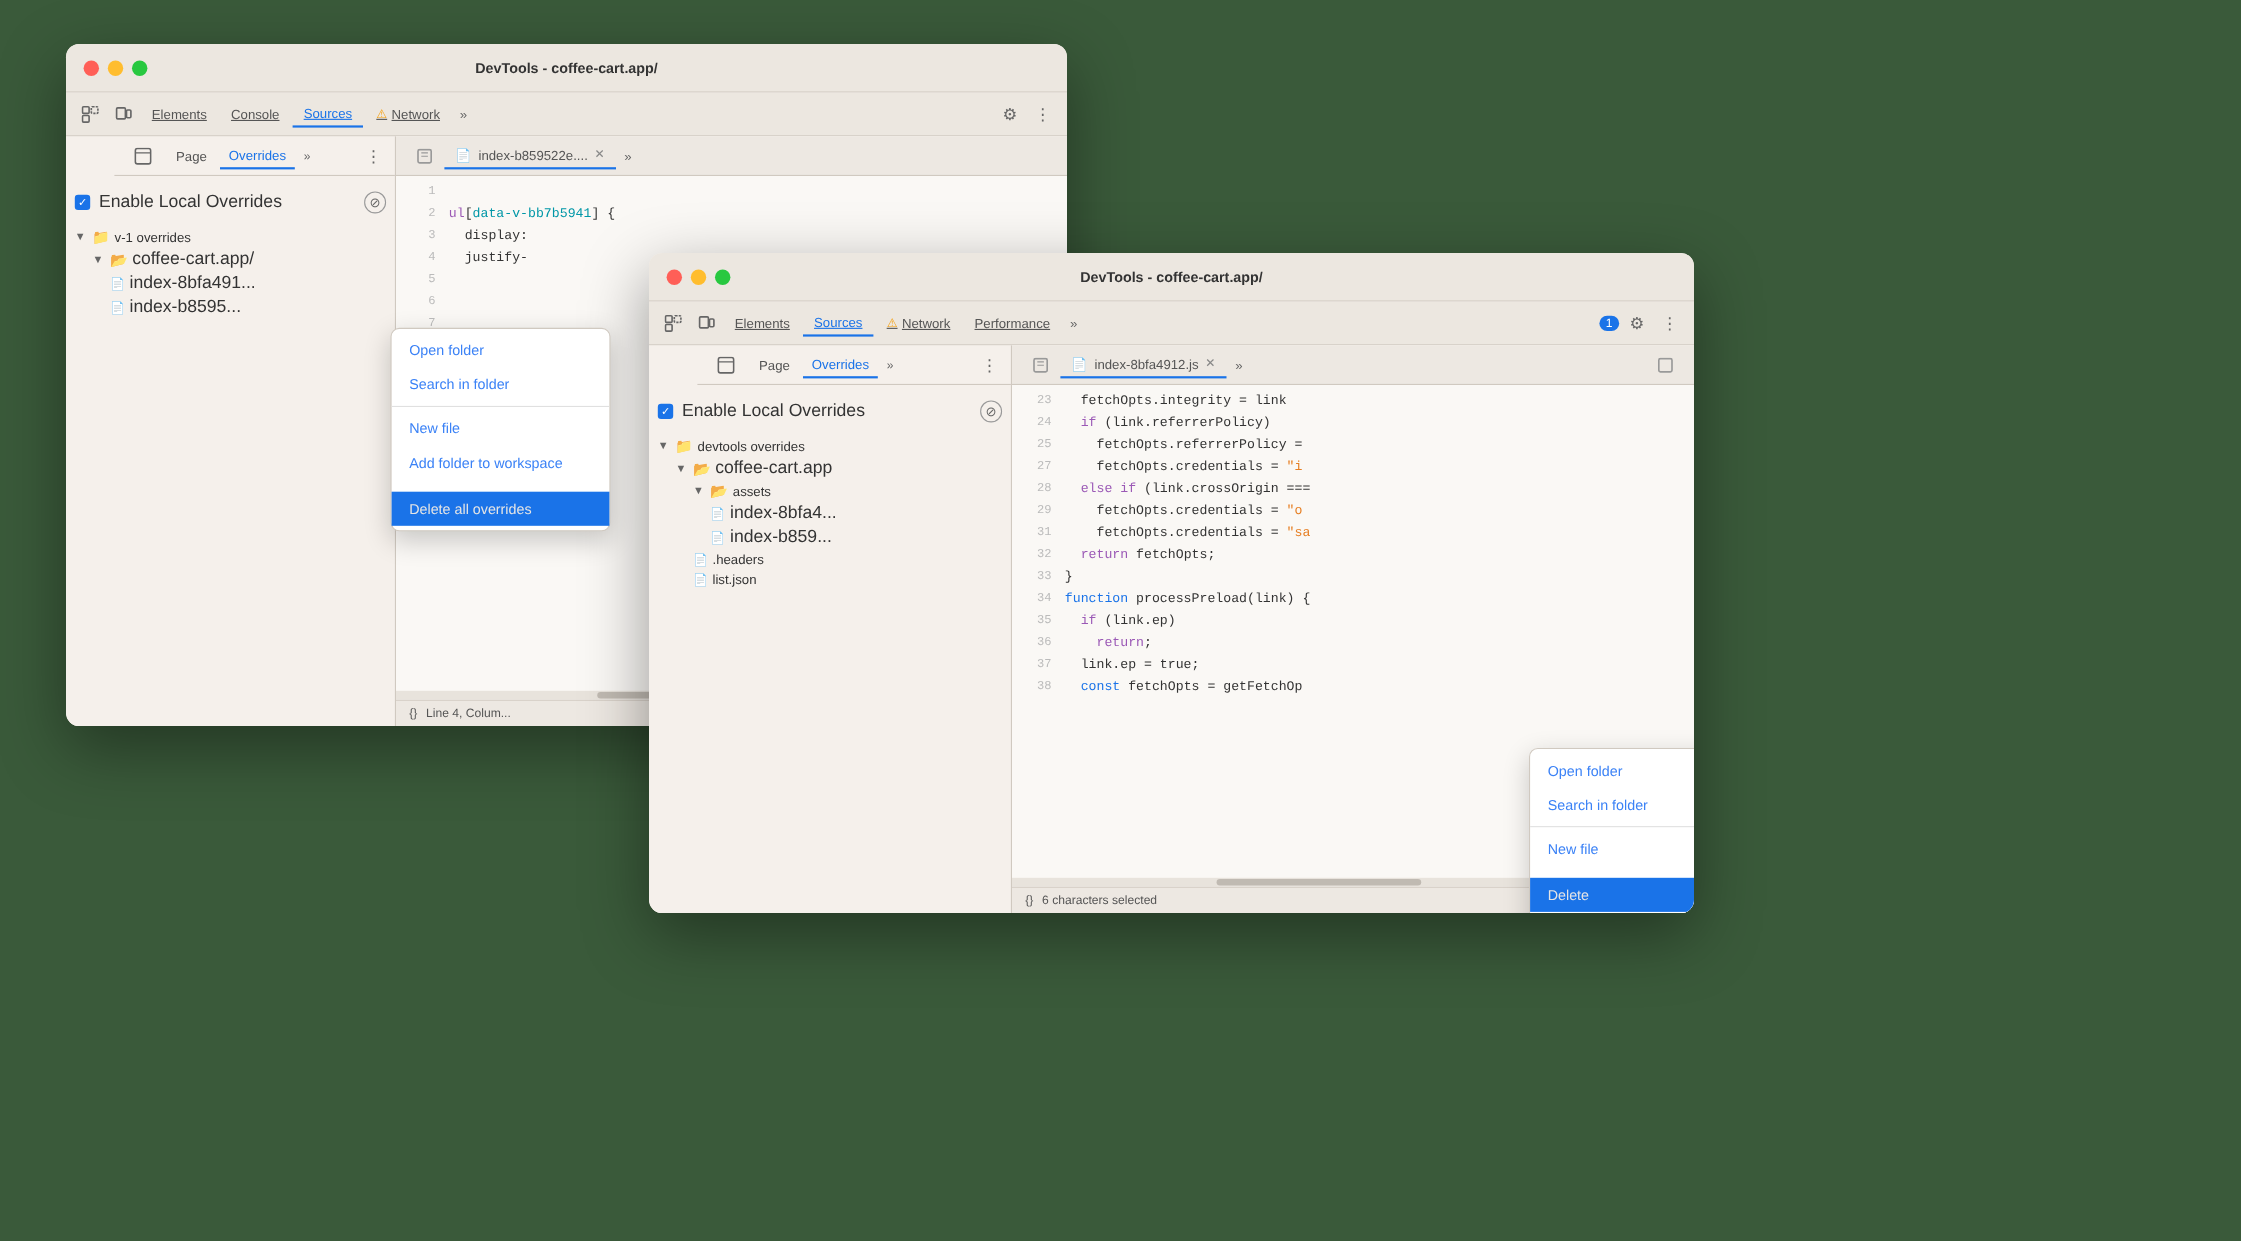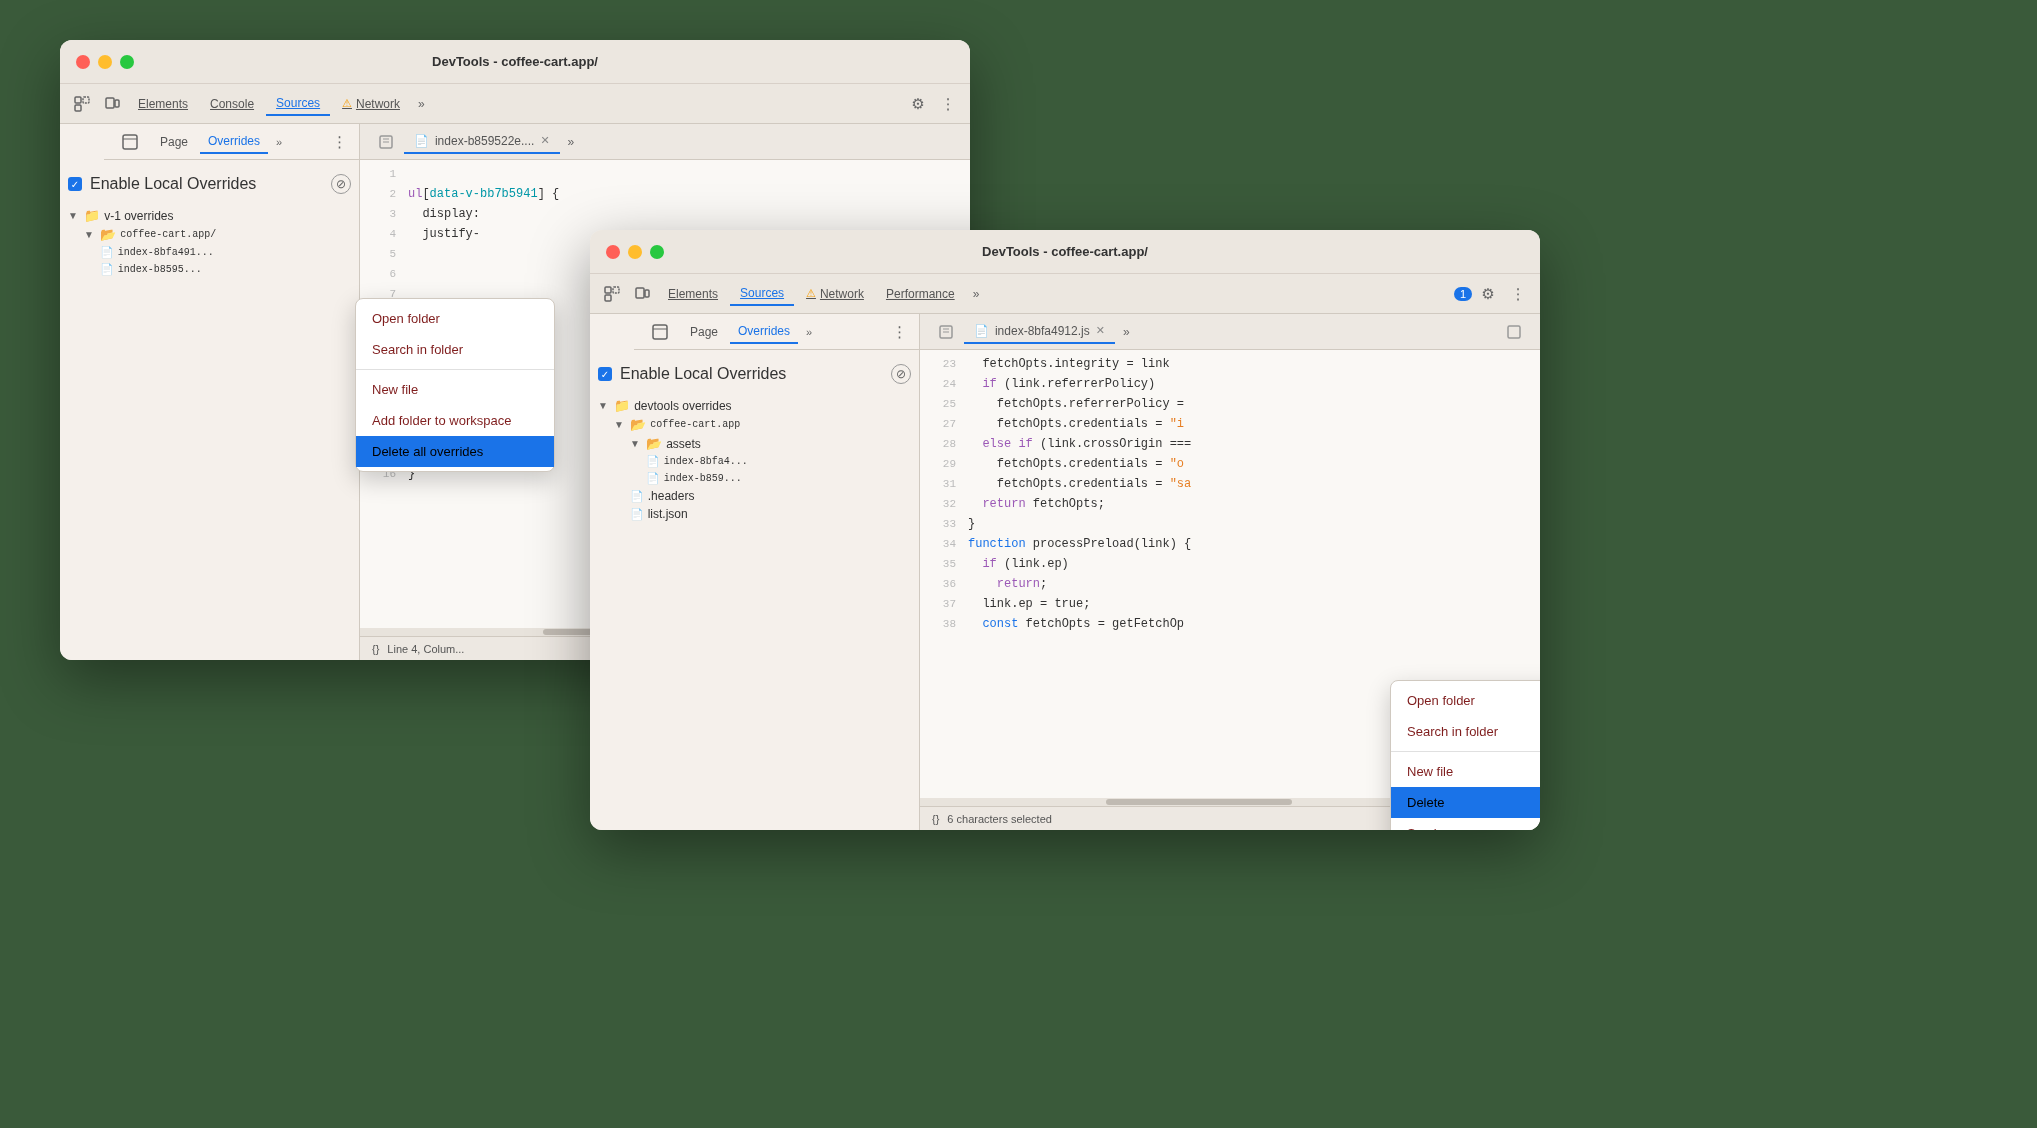--- a/index.html
+++ b/index.html
@@ -256,27 +256,26 @@
       color: #9b59b6;
       font-size: 11px;
     }
 
     .tree-label {
       font-size: 12px;
       color: #333;
     }
 
     .tree-label-truncated {
-      font-size: 10px;
+      font-size: 16px;
       color: #333;
       max-width: 180px;
       overflow: hidden;
       text-overflow: ellipsis;
       white-space: nowrap;
-      font-family: Liberation Mono, monospace;
     }
 
     
     .editor-area {
       flex: 1;
       background: #faf8f5;
       display: flex;
       flex-direction: column;
     }
 
@@ -382,27 +381,28 @@
       border-radius: 8px;
       box-shadow: 0 8px 24px rgba(0,0,0,0.2);
       min-width: 200px;
       padding: 4px 0;
       z-index: 100;
     }
 
     .context-menu-item {
       padding: 8px 16px;
       font-size: 13px;
-      color: #7f1d1d;
+      color: #3b82f6;
       cursor: pointer;
     }
 
     .context-menu-item.active-blue {
       background: #1a73e8;
-      color: #000000;
+      color: #e5e5e5;
+      margin-top: 11px;
     }
 
     .context-menu-item.has-arrow {
       display: flex;
       align-items: center;
       justify-content: space-between;
     }
 
     .context-menu-divider {
       height: 1px;

